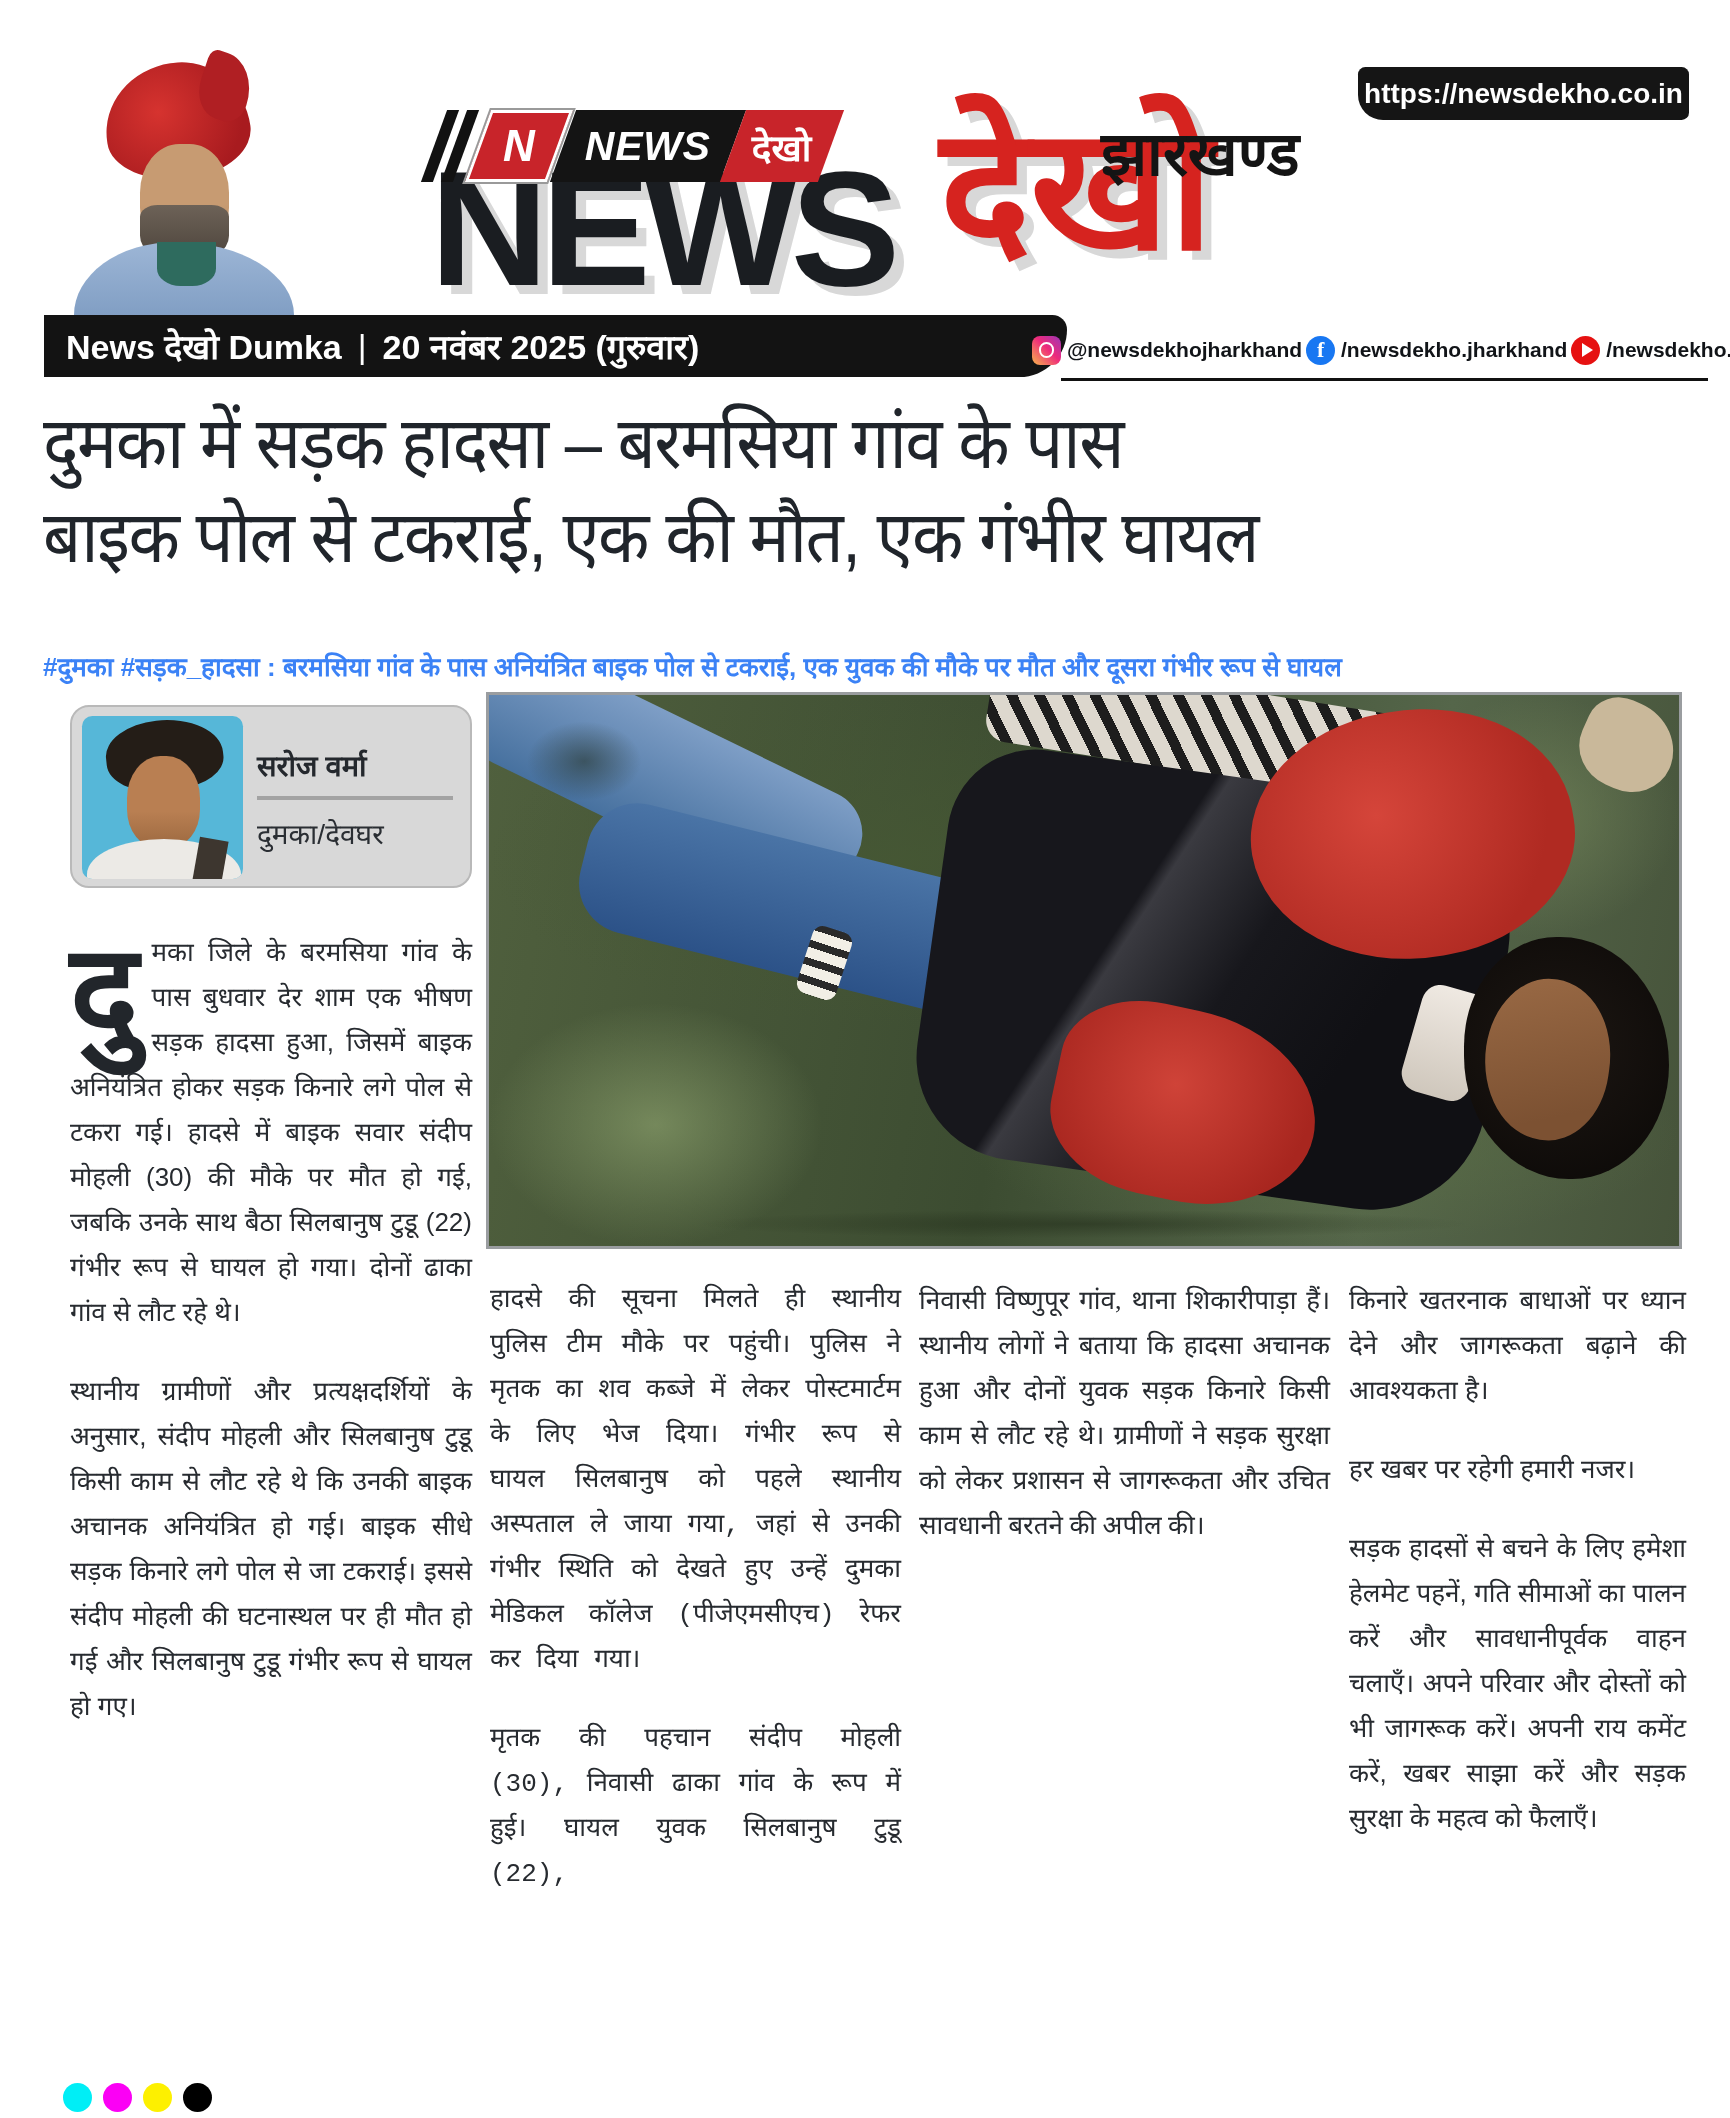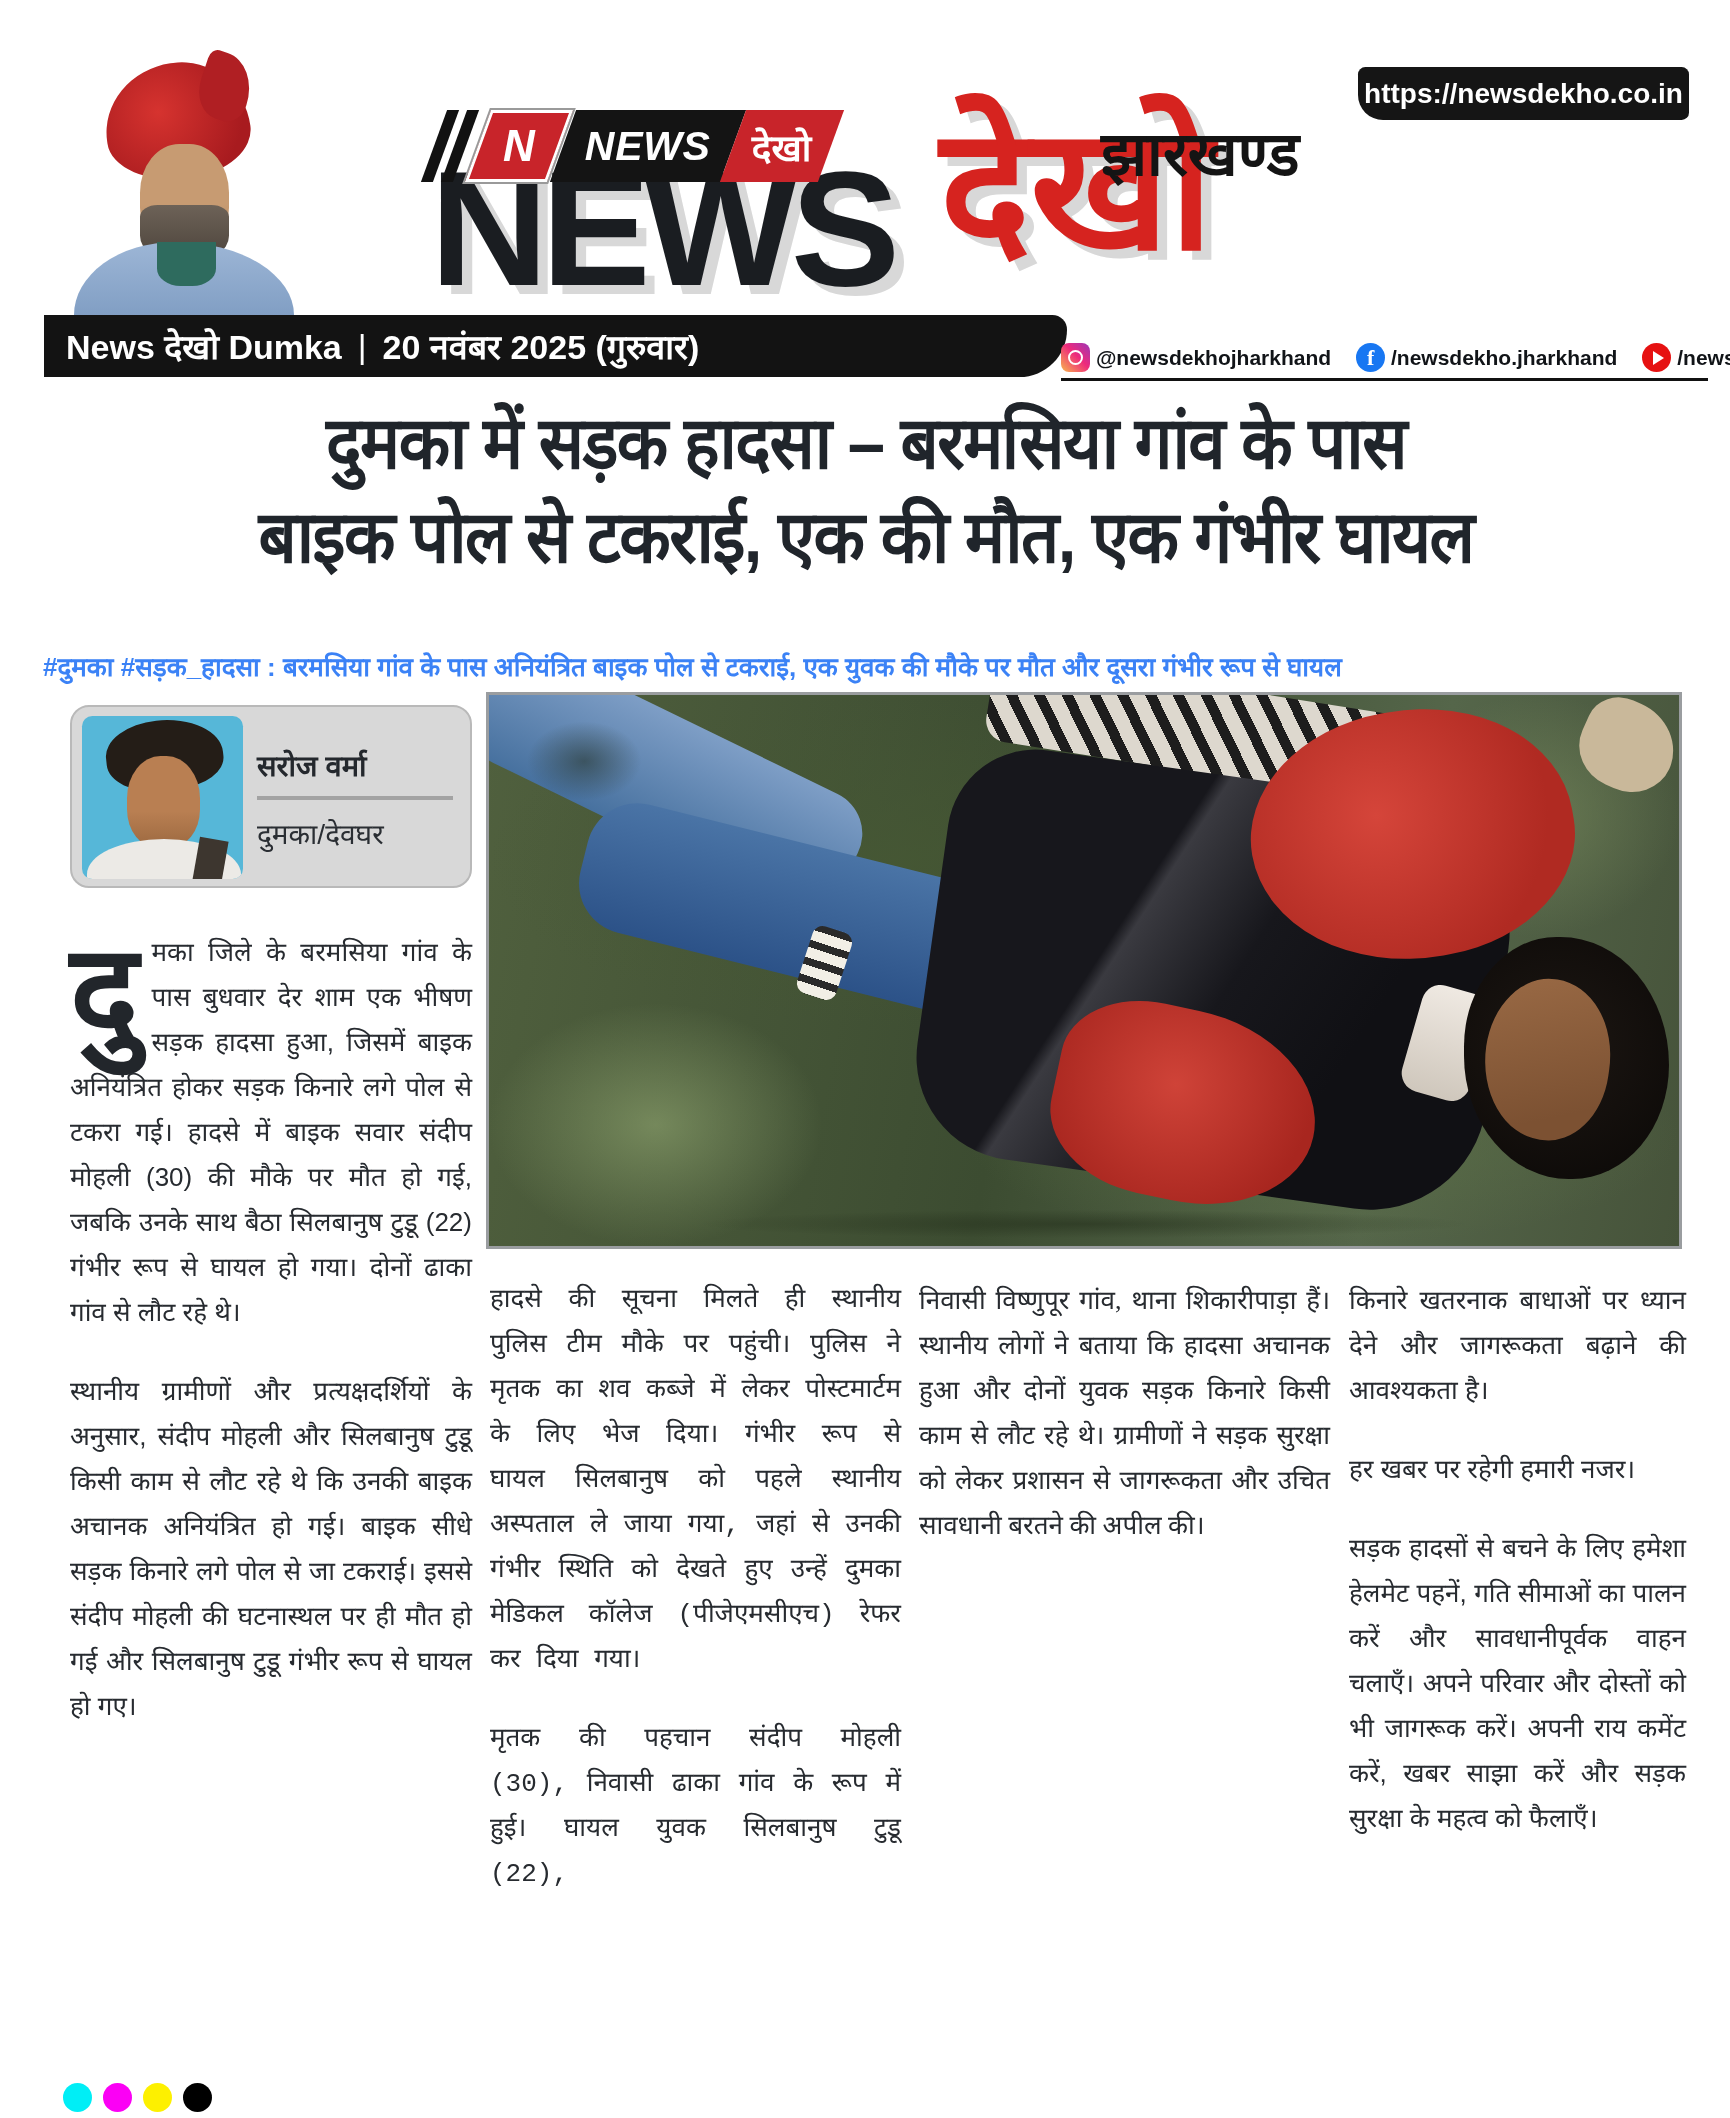--- a/index.html
+++ b/index.html
@@ -29,34 +29,34 @@
   .logo-dekho{left:940px;top:79px;font-size:170px;line-height:1.3;font-weight:800;color:#d6231f;text-shadow:10.3px 8.8px 0 #d8d8d8;z-index:2;}
   .logo-state{left:1101px;top:110px;font-size:61px;font-weight:800;color:#141414;z-index:4;}
   .logo-tagline{left:1045px;top:290px;font-size:33px;font-weight:700;font-style:italic;color:#1c1f23;z-index:4;}
   .url-box{left:1358px;top:67px;width:331px;height:53px;background:#151515;border-radius:7.3px 7.3px 7.3px 25px;display:flex;align-items:center;justify-content:center;z-index:5;}
   .url-box span{color:#ffffff;font-weight:800;font-size:28px;}
 
   
   .date-bar{left:44px;top:315px;width:1023px;height:62px;background:#131313;border-radius:0 17.6px 57px 0;display:flex;align-items:center;padding-left:22px;box-sizing:border-box;z-index:6;}
   .date-bar span{color:#ffffff;font-size:34px;font-weight:700;}
   .date-bar .pipe{margin:0 16px;font-weight:400;}
-  .social-strip{left:1061px;top:328px;width:645px;height:44px;display:flex;align-items:flex-end;gap:25px;z-index:6;}
+  .social-strip{left:1032px;top:328px;width:645px;height:44px;display:flex;align-items:center;gap:4px;z-index:6;}
   .social-item{display:flex;align-items:center;gap:5.9px;}
   .social-item b{font-size:21px;font-weight:800;color:#111418;white-space:nowrap;}
   .sicon{width:29px;height:29px;border-radius:50%;display:flex;align-items:center;justify-content:center;flex:0 0 auto;}
   .sicon.ig{border-radius:8px;background:linear-gradient(45deg,#f8b64c,#ee2a7b 55%,#9b36b7);}
   .sicon.ig::before{content:"";width:11.7px;height:11.7px;border:2.9px solid #fff;border-radius:50%;}
   .sicon.fb{background:#1877f2;}
   .sicon.fb::before{content:"f";color:#fff;font-size:22px;font-weight:900;font-family:"Liberation Serif",serif;}
   .sicon.yt{background:#e61111;}
   .sicon.yt::before{content:"";border-left:11.7px solid #fff;border-top:7.3px solid transparent;border-bottom:7.3px solid transparent;margin-left:2.9px;}
   .social-rule{left:1061px;top:378px;width:647px;height:2.9px;background:#111;z-index:6;}
 
   
-  .headline{left:43px;top:402px;width:1646px;color:#20252b;font-weight:700;z-index:2;text-align:center;}
+  .headline{left:43px;top:402px;width:1646px;color:#20252b;font-weight:400;z-index:2;}
   .headline div{font-size:67px;line-height:1.12;letter-spacing:-1.5px;margin-bottom:19px;transform:scaleY(1.08);transform-origin:top left;}
   .subheadline{left:43px;top:648px;width:1648px;font-size:26px;font-weight:700;color:#3b82f6;}
 
   
   .reporter-card{left:70px;top:705px;width:402px;height:183px;background:#d8d8d8;border:2.2px solid #b9b9b9;border-radius:19px;box-sizing:border-box;z-index:2;}
   .reporter-photo{position:absolute;left:10.3px;top:8.8px;width:161px;height:163px;border-radius:10.3px;background:#56b7d8;overflow:hidden;}
   .r-hair{position:absolute;left:23.5px;top:4.4px;width:117px;height:70px;background:#241d17;border-radius:46% 54% 40% 44%;transform:rotate(-6deg);}
   .r-face{position:absolute;left:45px;top:40px;width:73px;height:92px;background:linear-gradient(180deg,#b97f52 60%,#9c6940);border-radius:46% 46% 42% 42%;}
   .r-shirt{position:absolute;left:4.4px;top:123px;width:154px;height:44px;background:#eceae6;border-radius:50% 50% 0 0/80% 80% 0 0;}
   .r-strap{position:absolute;left:114px;top:123px;width:29px;height:44px;background:#3d362f;transform:rotate(10deg);}

